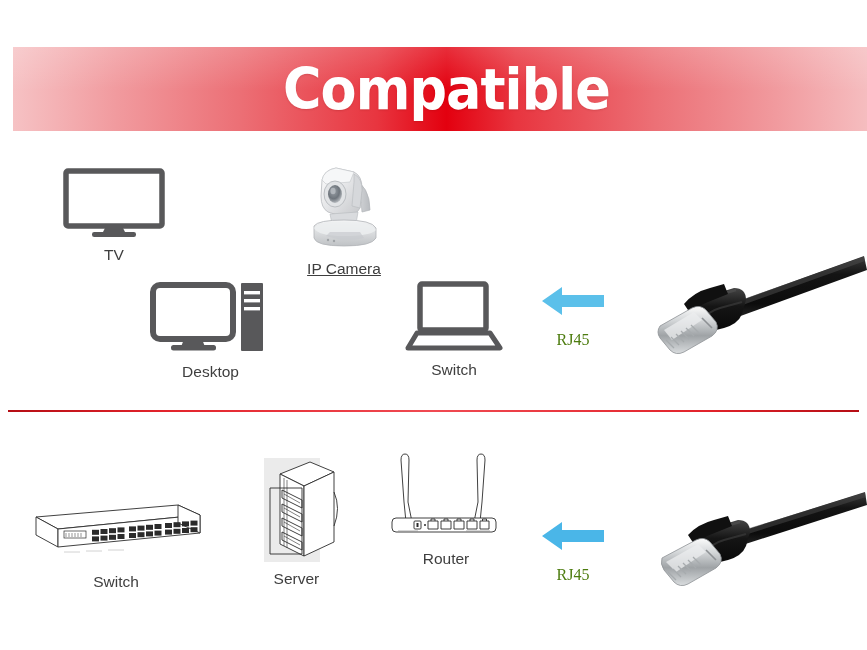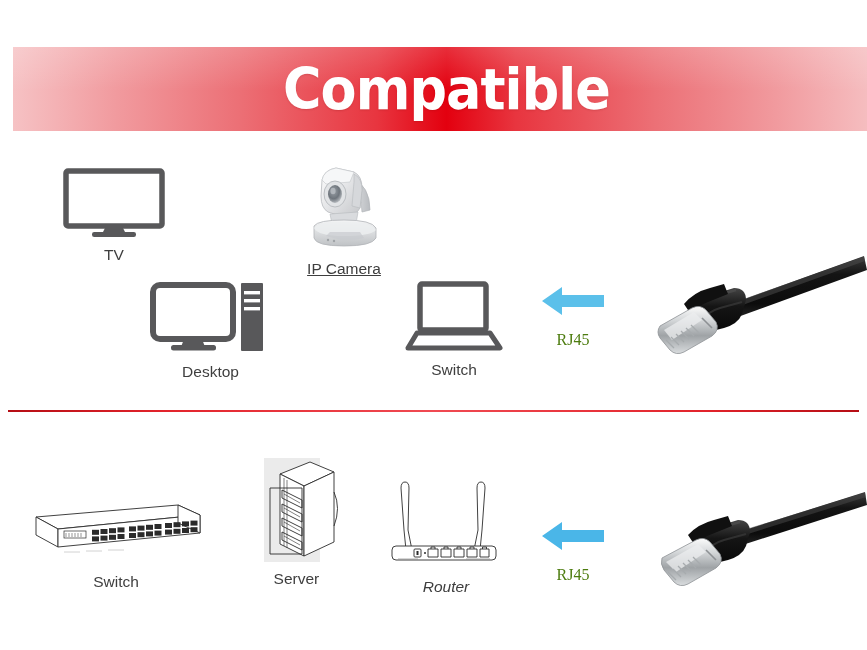--- a/index.html
+++ b/index.html
@@ -291,21 +291,21 @@
 
       <g stroke="#9a9a9a" stroke-width=".8" opacity=".55">
         <line x1="36" y1="57" x2="52" y2="57"></line>
         <line x1="58" y1="56" x2="74" y2="56"></line>
         <line x1="80" y1="55" x2="96" y2="55"></line>
       </g>
     </svg>
     <div class="label" style="top:78px;">Switch</div>
   </div>
 
-  <div class="node" style="left:392px;top:462px;width:108px;height:140px;font-style:italic;">
+  <div class="node" style="left:392px;top:434px;width:108px;height:140px;">
     <svg width="108" height="104" viewBox="0 0 108 104">
 
       <path d="M14 88 L12 68 L9 26 Q9 20 13 20 Q17 20 17 26 L16 68 L20 88 Z" class="line-art"></path>
       <path d="M88 88 L90 68 L93 26 Q93 20 89 20 Q85 20 85 26 L86 68 L82 88 Z" class="line-art"></path>
 
       <path d="M4 84 L100 84 Q104 84 104 88 L104 94 Q104 98 100 98 L4 98 Q0 98 0 94 L0 88 Q0 84 4 84 Z" class="line-art"></path>
 
       <rect x="22" y="87" width="7" height="8" rx="1" fill="none" stroke="#2b2b2b" stroke-width=".9"></rect>
       <rect x="24.5" y="89" width="2" height="4" fill="#2b2b2b"></rect>
 

